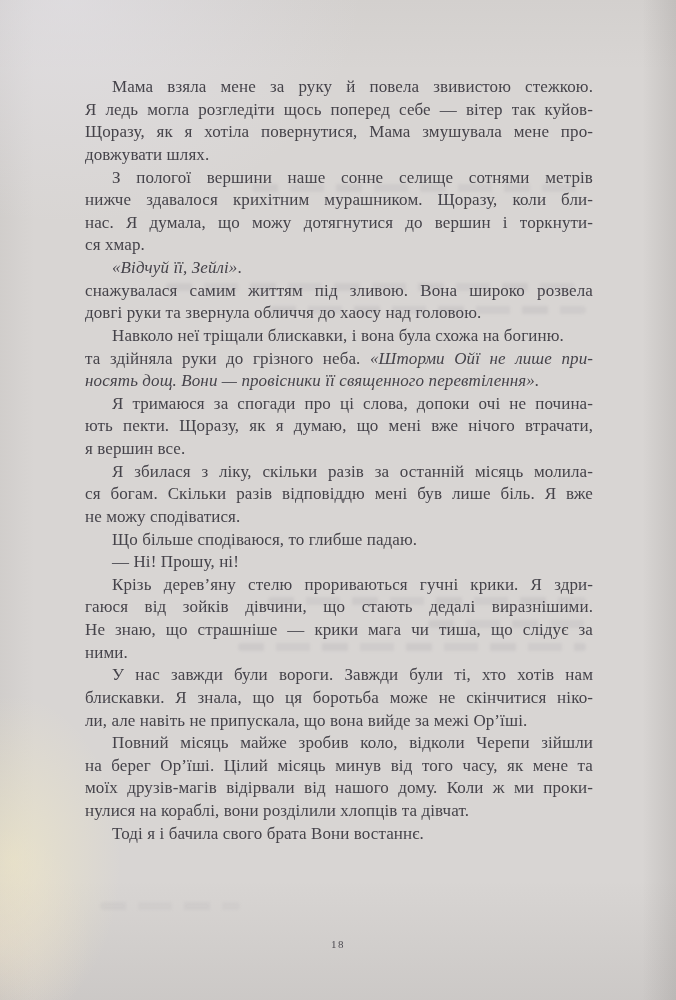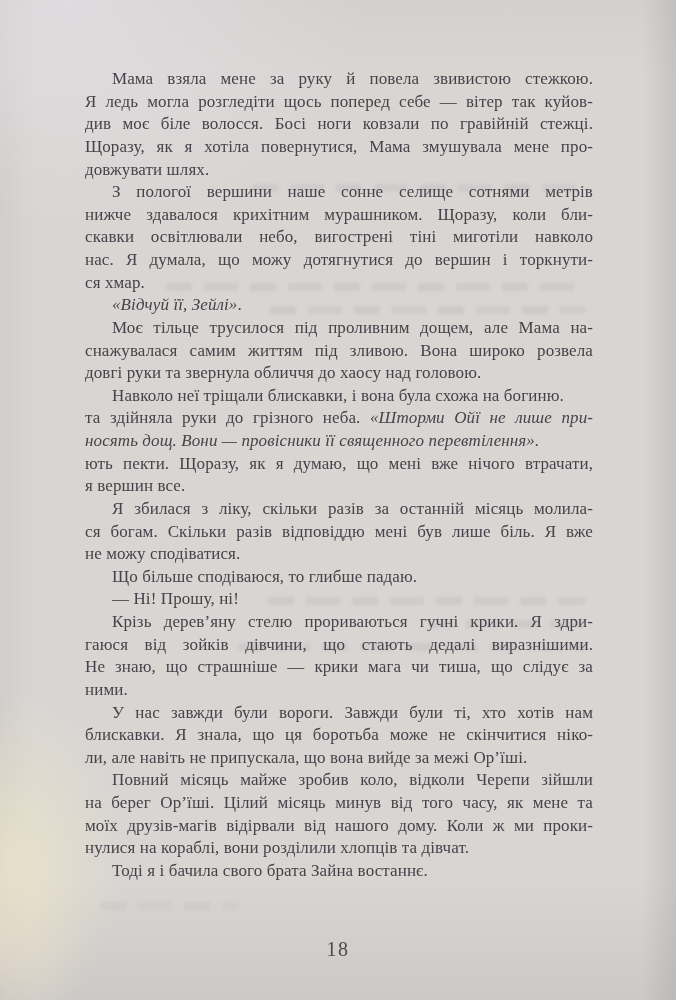--- a/index.html
+++ b/index.html
@@ -17,21 +17,21 @@
       radial-gradient(150px 230px at 2% 86%, rgba(244,235,196,0.55), rgba(244,235,196,0) 72%),
       radial-gradient(120px 150px at 0% 94%, rgba(240,224,210,0.35), rgba(240,224,210,0) 75%),
       linear-gradient(90deg, rgba(110,105,102,0.07), rgba(0,0,0,0) 5%, rgba(0,0,0,0) 95%, rgba(75,70,68,0.13)),
       linear-gradient(180deg, rgba(120,115,112,0.05), rgba(0,0,0,0) 7%, rgba(0,0,0,0) 88%, rgba(95,90,88,0.10)),
       #d8d5d3;
     font-family: "Liberation Serif", "DejaVu Serif", serif;
   }
   .text-block {
     position: absolute;
     left: 85px;
-    top: 68px;
+    top: 76px;
     width: 508px;
     color: #45434a;
     font-size: 17px;
     letter-spacing: 0.1px;
   }
   .para { margin: 0; padding: 0; }
   .line {
     height: 22.63px;
     line-height: 22.63px;
     overflow: hidden;
@@ -39,21 +39,21 @@
   .l-just { text-align: justify; text-align-last: justify; }
   .l-last { text-align: center;    text-align-last: left; }
   .l-indent { text-indent: 27px; }
   .it { font-style: italic; }
   .page-number {
     position: absolute;
     top: 938px;
     left: 0;
     width: 676px;
     text-align: center;
-    font-size: 20px;
+    font-size: 11px;
     letter-spacing: 1.5px;
     color: #4c4a50;
   }
   
   .bleed {
     position: absolute;
     height: 8px;
     opacity: 0.17;
     filter: blur(1.6px);
     border-radius: 4px;
@@ -72,47 +72,45 @@
   <div class="bleed" style="top:306px; left:270px; width:316px;"></div>
   <div class="bleed" style="top:597px; left:268px; width:318px;"></div>
   <div class="bleed" style="top:620px; left:428px; width:158px;"></div>
   <div class="bleed" style="top:643px; left:238px; width:348px;"></div>
   <div class="bleed" style="top:902px; left:100px; width:140px; opacity:0.10;"></div>
 
   <div class="text-block">
       <div class="para">
         <div class="line l-just l-indent"><span>Мама взяла мене за руку й повела звивистою стежкою.</span></div>
         <div class="line l-just"><span>Я ледь могла розгледіти щось поперед себе — вітер так куйов-</span></div>
-        <div class="line l-just"><span>див моє біле волосся. Босі ноги ковзали по гравійній стежці.</span></div>
         <div class="line l-just"><span>Щоразу, як я хотіла повернутися, Мама змушувала мене про-</span></div>
         <div class="line l-last"><span>довжувати шлях.</span></div>
       </div>
       <div class="para">
         <div class="line l-just l-indent"><span>З пологої вершини наше сонне селище сотнями метрів</span></div>
         <div class="line l-just"><span>нижче здавалося крихітним мурашником. Щоразу, коли бли-</span></div>
-        <div class="line l-just"><span>скавки освітлювали небо, вигострені тіні миготіли навколо</span></div>
         <div class="line l-just"><span>нас. Я думала, що можу дотягнутися до вершин і торкнути-</span></div>
         <div class="line l-last"><span>ся хмар.</span></div>
       </div>
       <div class="para">
         <div class="line l-last l-indent"><span class="it">«Відчуй її, Зейлі»</span><span>.</span></div>
       </div>
       <div class="para">
-        <div class="line l-just l-indent"><span>Моє тільце трусилося під проливним дощем, але Мама на-</span></div>
         <div class="line l-just"><span>снажувалася самим життям під зливою. Вона широко розвела</span></div>
         <div class="line l-last"><span>довгі руки та звернула обличчя до хаосу над головою.</span></div>
       </div>
       <div class="para">
         <div class="line l-last l-indent"><span>Навколо неї тріщали блискавки, і вона була схожа на богиню.</span></div>
       </div>
       <div class="para">
         <div class="line l-just"><span>та здійняла руки до грізного неба. </span><span class="it">«Шторми Ойї не лише при-</span></div>
         <div class="line l-last"><span class="it">носять дощ. Вони — провісники її священного перевтілення».</span></div>
       </div>
       <div class="para">
+        <div class="line l-just l-indent"><span>Я тримаюся за спогади про ці слова, допоки очі не почина-</span></div>
         <div class="line l-just"><span>ють пекти. Щоразу, як я думаю, що мені вже нічого втрачати,</span></div>
         <div class="line l-last"><span>я вершин все.</span></div>
       </div>
       <div class="para">
         <div class="line l-just l-indent"><span>Я збилася з ліку, скільки разів за останній місяць молила-</span></div>
         <div class="line l-just"><span>ся богам. Скільки разів відповіддю мені був лише біль. Я вже</span></div>
         <div class="line l-last"><span>не можу сподіватися.</span></div>
       </div>
       <div class="para">
         <div class="line l-last l-indent"><span>Що більше сподіваюся, то глибше падаю.</span></div>
@@ -131,19 +129,19 @@
         <div class="line l-just"><span>блискавки. Я знала, що ця боротьба може не скінчитися ніко-</span></div>
         <div class="line l-last"><span>ли, але навіть не припускала, що вона вийде за межі Ор’їші.</span></div>
       </div>
       <div class="para">
         <div class="line l-just l-indent"><span>Повний місяць майже зробив коло, відколи Черепи зійшли</span></div>
         <div class="line l-just"><span>на берег Ор’їші. Цілий місяць минув від того часу, як мене та</span></div>
         <div class="line l-just"><span>моїх друзів-магів відірвали від нашого дому. Коли ж ми проки-</span></div>
         <div class="line l-last"><span>нулися на кораблі, вони розділили хлопців та дівчат.</span></div>
       </div>
       <div class="para">
-        <div class="line l-last l-indent"><span>Тоді я і бачила свого брата Зайна востаннє.</span></div>
+        <div class="line l-last l-indent"><span>Тоді я і бачила свого брата Вони востаннє.</span></div>
       </div>
     </div>
 
   <div class="page-number">18</div>
 
 </div>
 
 </body></html>

